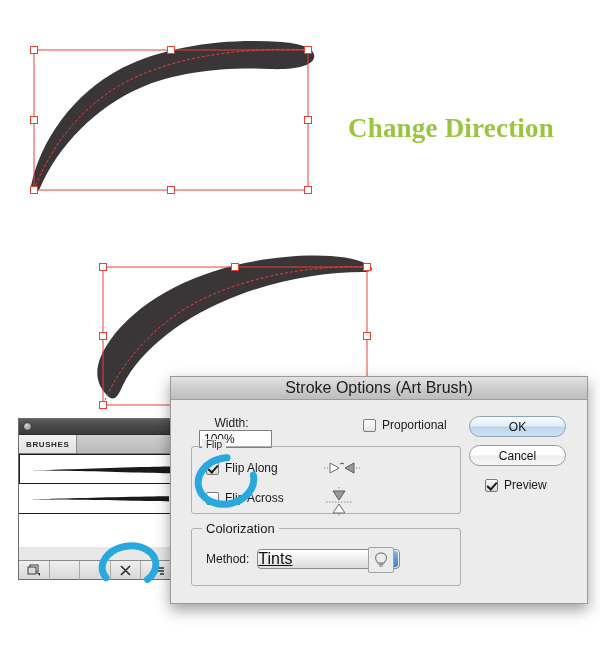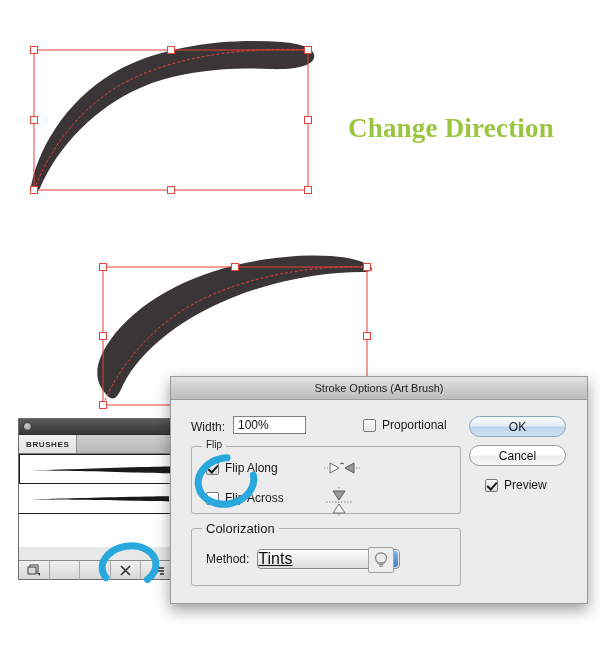--- a/index.html
+++ b/index.html
@@ -86,24 +86,24 @@
     box-sizing:border-box;
     box-shadow:0 6px 14px rgba(0,0,0,0.38);
     z-index:10;
   }
   #dialog-titlebar{
     height:22px;
     background:linear-gradient(to bottom,#e3e3e3 0%,#cfcfcf 45%,#bdbdbd 100%);
     border-bottom:1px solid #9b9b9b;
     display:flex;align-items:center;justify-content:center;
   }
-  #dialog-title{font-size:11px;color:#1d1d1d;}
+  #dialog-title{font-size:16px;color:#1d1d1d;}
   #dialog-body{position:relative;height:205px;}
 
-  .row-width{position:absolute;left:20px;top:16px;display:flex;align-items:flex-end;}
+  .row-width{position:absolute;left:20px;top:16px;display:flex;align-items:center;flex-direction:column;}
   .lbl{font-size:12px;color:#1a1a1a;}
   #width-input{
     margin-left:8px;width:73px;height:18px;
     border:1px solid #808080;background:#ffffff;
     font-family:"Liberation Sans", sans-serif;font-size:12px;color:#111;
     padding:0 4px;box-sizing:border-box;outline:none;
   }
 
   .cbrow{display:flex;align-items:center;}
   .cbox{

